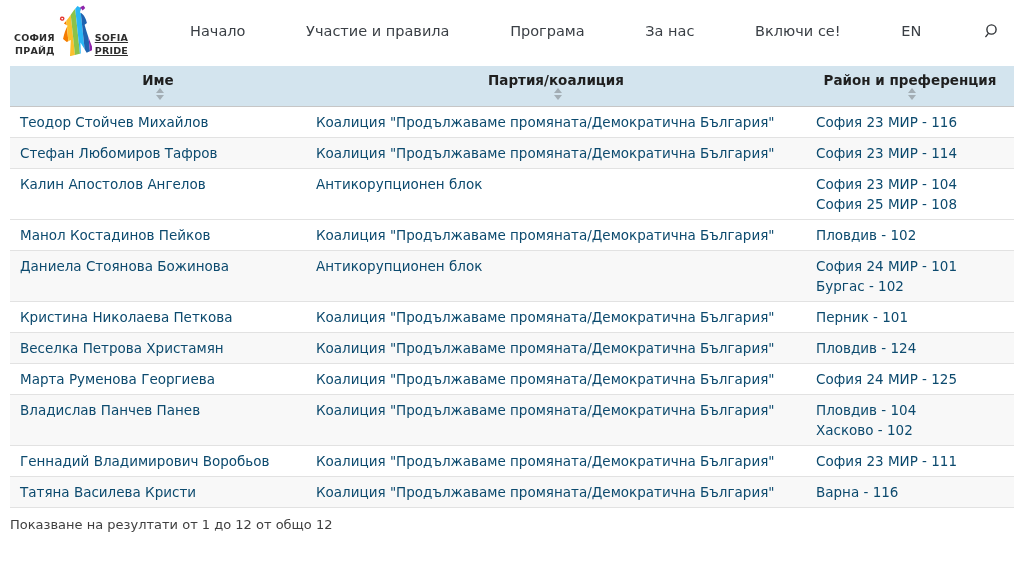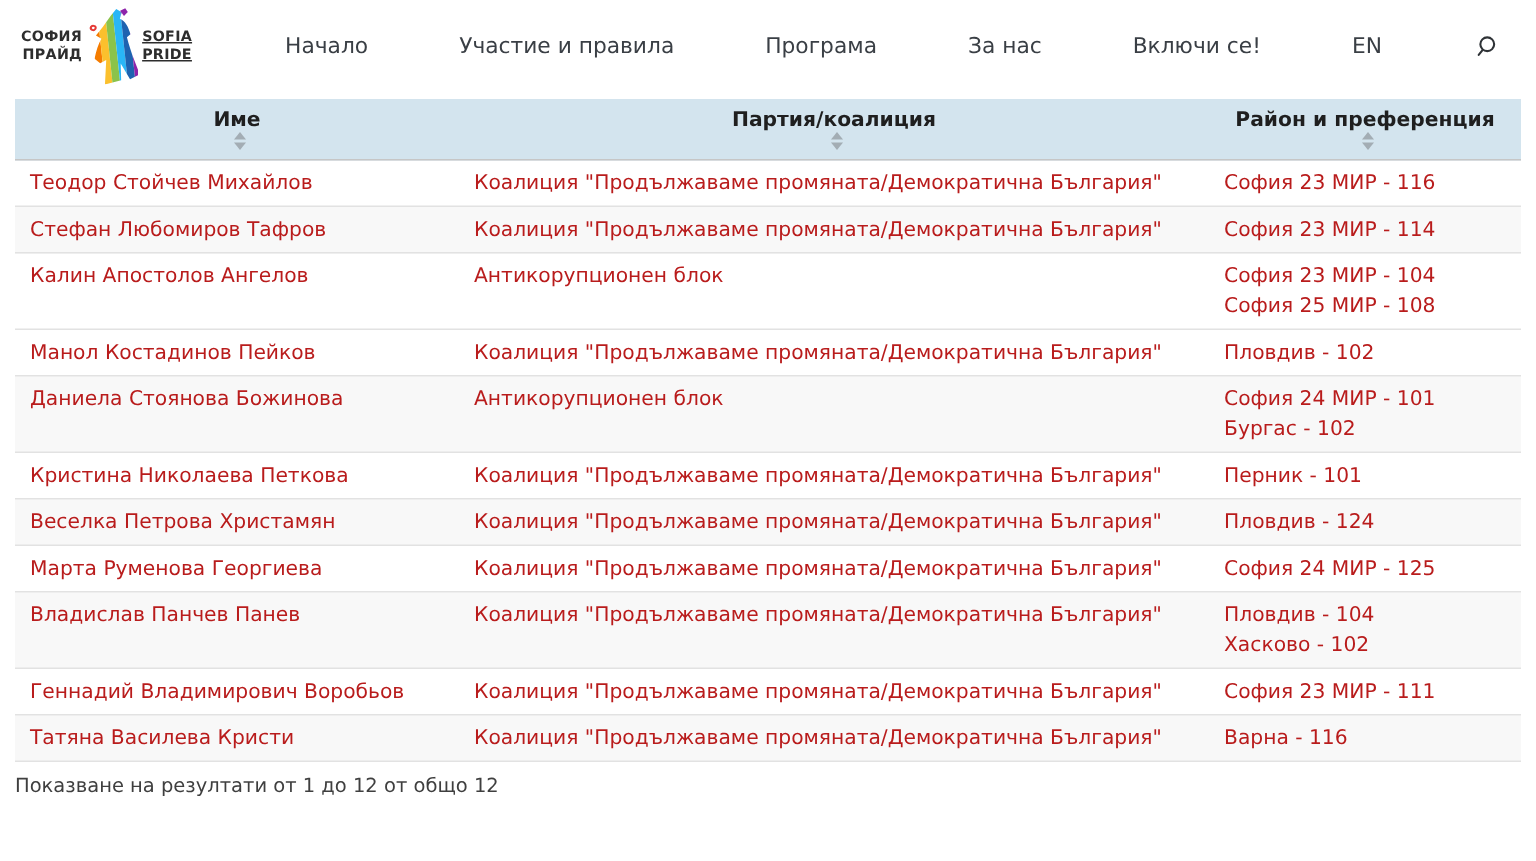--- a/index.html
+++ b/index.html
@@ -15,21 +15,21 @@
   
   .site-header {
     height: 62px;
     display: flex;
     align-items: center;
     padding: 0 16px 0 14px;
     background: #ffffff;
   }
   .logo {
     display: flex;
-    align-items: center;
+    align-items: flex-end;
     gap: 3px;
     cursor: pointer;
     flex: 0 0 auto;
   }
   .logo-text {
     font-size: 9.5px;
     font-weight: bold;
     letter-spacing: 0.2px;
     color: #2d2d2d;
     line-height: 1.3;
@@ -102,21 +102,21 @@
     width: 0; height: 0;
     border-left: 4px solid transparent;
     border-right: 4px solid transparent;
     border-top: 5px solid #a3adb4;
   }
   table.results tbody td {
     padding: 5px 10px;
     border-bottom: 1px solid #e2e2e2;
     vertical-align: top;
     line-height: 20px;
-    color: #b91c1c;
+    color: #0c4a6e;
     background: transparent;
   }
   table.results tbody tr.even { background: #f8f8f8; }
 
   
   .results-info {
     margin: 9px 10px 0 10px;
     font-size: 13px;
     color: #3f3f3f;
   }

